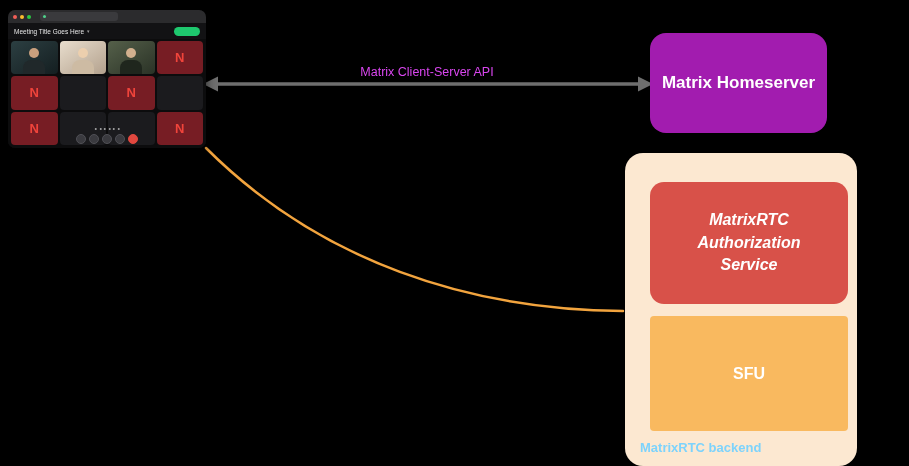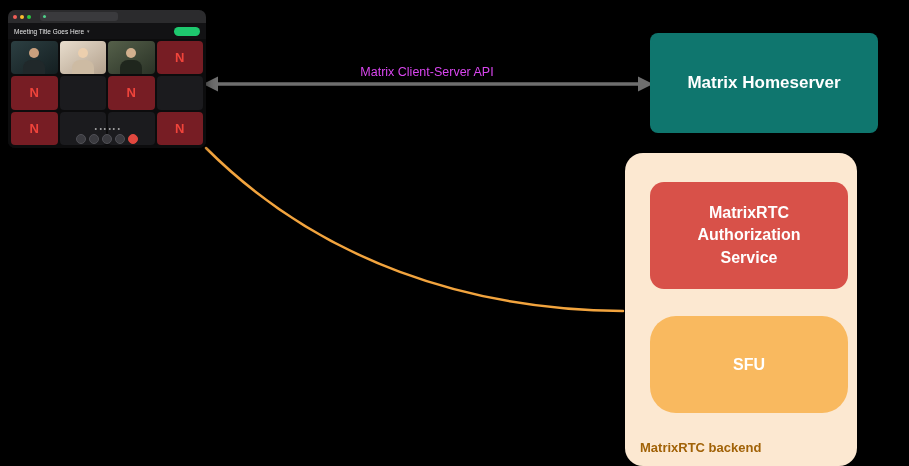--- a/index.html
+++ b/index.html
@@ -5,34 +5,34 @@
   html,body { margin:0; padding:0; background:#000; }
   body { width:909px; height:466px; position:relative; overflow:hidden;
          font-family:"Liberation Sans", sans-serif; }
 
   .layer { position:absolute; left:0; top:0; width:909px; height:466px; }
 
   
   .node { position:absolute; display:flex; align-items:center; justify-content:center;
           text-align:center; color:#fff; font-weight:bold; box-sizing:border-box; }
 
-  #homeserver { left:650px; top:33px; width:228px; height:100px;
-                background:#0f766e; border-radius:8px; font-size:17px; }
+  #homeserver { left:650px; top:33px; width:177px; height:100px;
+                background:#a21caf; border-radius:16px; font-size:17px; }
 
   #backend-group { left:625px; top:153px; width:232px; height:313px;
                    background:#fce8d1; border-radius:18px; position:absolute; }
 
-  #auth-service { left:650px; top:182px; width:198px; height:107px;
+  #auth-service { left:650px; top:182px; width:198px; height:122px;
                   background:#d85149; border-radius:14px; font-size:16px;
-                  line-height:1.4; padding:0 34px; }
+                  line-height:1.4; padding:0 34px;font-style:italic; }
 
-  #sfu { left:650px; top:316px; width:198px; height:97px;
-         background:#f9b95f; border-radius:26px; font-size:16px; }
+  #sfu { left:650px; top:316px; width:198px; height:115px;
+         background:#f9b95f; border-radius:4px; font-size:16px; }
 
-  #backend-label { position:absolute; left:640px; top:440px; color:#a16207;
+  #backend-label { position:absolute; left:640px; top:440px; color:#7dd3fc;
                    font-size:13px; font-weight:bold; }
 
   #arrow-label { position:absolute; left:427px; top:65px; transform:translateX(-50%);
                  color:#d946ef; font-size:12.5px; white-space:nowrap; }
 
   
   #call-window { position:absolute; left:8px; top:10px; width:198px; height:138px;
                  background:#0f0f10; border-radius:7px; overflow:hidden;
                  box-shadow:0 2px 10px rgba(0,0,0,.7); }
 

